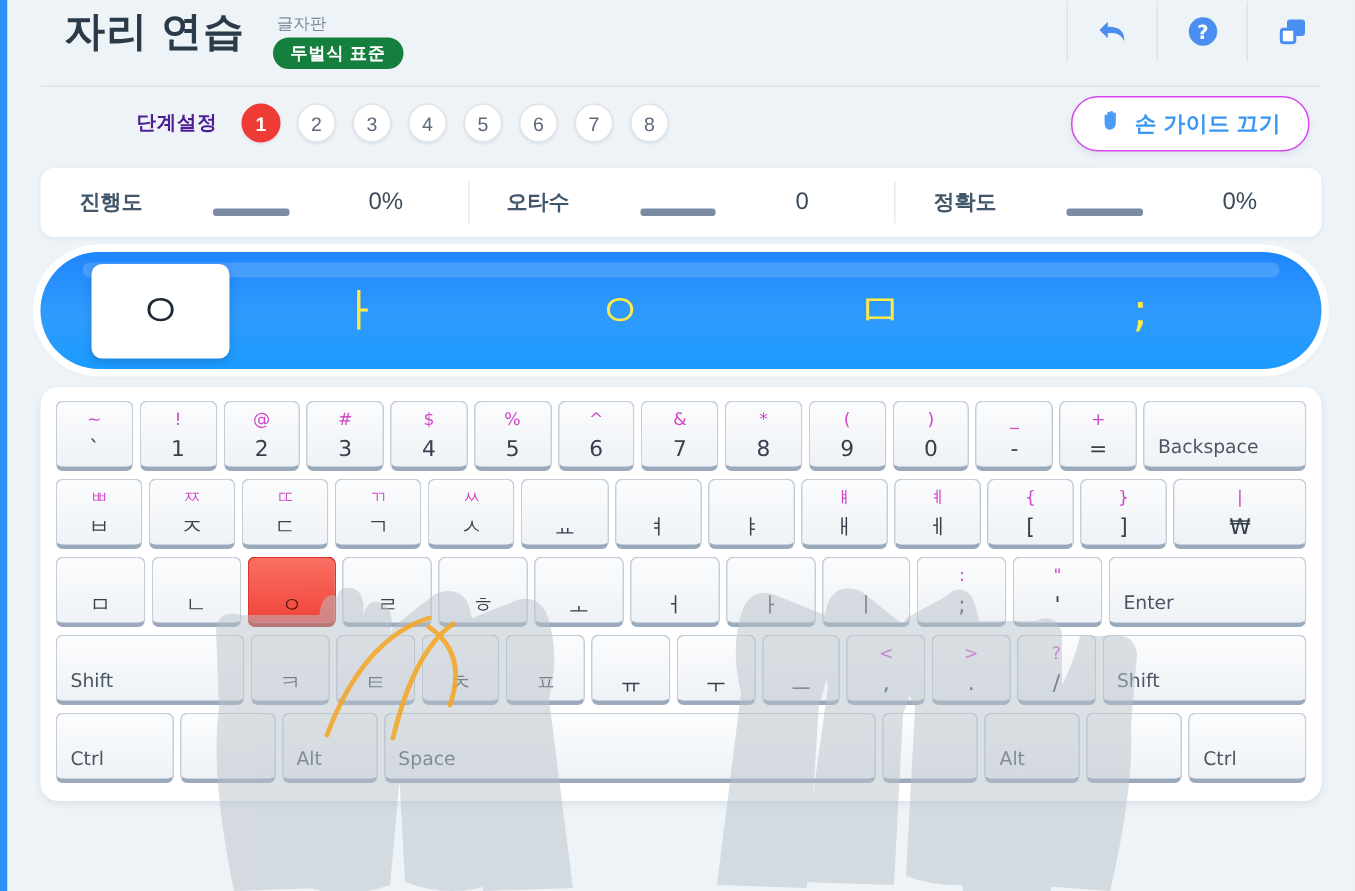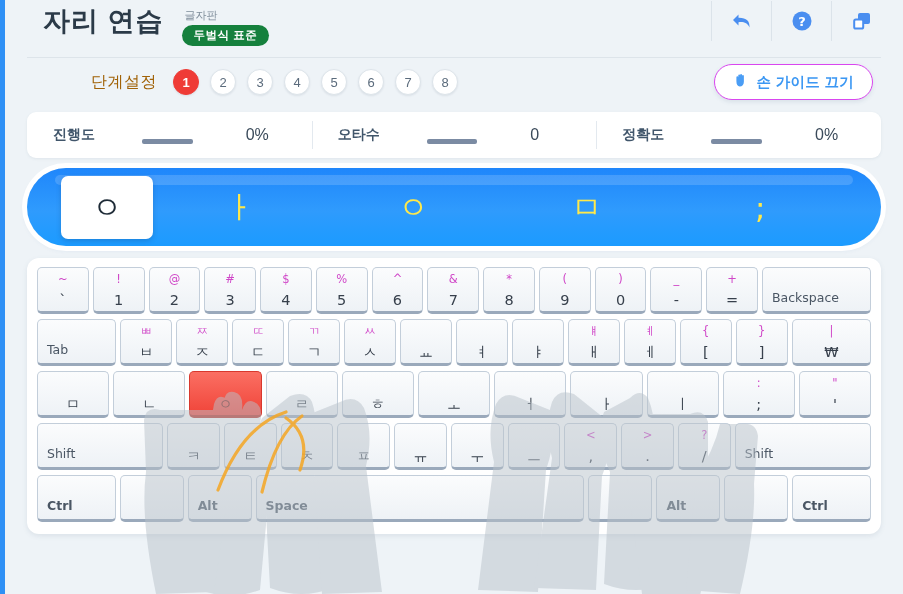--- a/index.html
+++ b/index.html
@@ -63,21 +63,21 @@
     position: absolute; left: 22px; right: 22px; bottom: 0;
     height: 1px; background: #dde4ea;
   }
 
   
   .stepbar {
     height: 48px; display: flex; align-items: center;
     padding: 0 30px 0 86px;
   }
   .step-label {
-    font-size: 16px; color: #a16207; font-weight: normal;
+    font-size: 13px; color: #4c1d95; font-weight: bold;
     margin-right: 16px; letter-spacing: .5px;
   }
   .steps { display: flex; gap: 11px; }
   .step {
     width: 26px; height: 26px; border-radius: 50%;
     background: #fff; border: 1px solid #dde4ea;
     color: #5b6b7c; font-size: 13px;
     display: flex; align-items: center; justify-content: center;
     cursor: pointer;
     box-shadow: 0 1px 2px rgba(80,100,120,.12);
@@ -154,21 +154,21 @@
 
   
   .kb-wrap {
     margin: 12px 22px 0 22px;
     background: #fff; border-radius: 12px;
     padding: 9px 10px 12px 10px;
     box-shadow: 0 2px 5px rgba(90,115,140,.13);
     position: relative;
   }
   .kb-row { display: flex; gap: 4px; margin-bottom: 5px; }
-  .kb-row:last-child { margin-bottom: 0; font-weight: bold; }
+  .kb-row:last-child { margin-bottom: 0; }
 
   .key {
     position: relative;
     height: 47px; flex: 1 1 0;
     background: linear-gradient(180deg,#fbfcfd 0%,#eef2f6 100%);
     border: 1px solid #c3ceda;
     border-bottom: 3px solid #9aa9bb;
     border-radius: 5px;
     display: flex; flex-direction: column;
     align-items: center; justify-content: flex-end;
@@ -366,23 +366,20 @@
         </div>
         <div class="key w-100">
           <span class="sub">+</span>
           <span class="main">=</span>
         </div>
         <div class="key w-backspace wide">
           <span class="main">Backspace</span>
         </div>
       </div>
     <div class="kb-row">
-        <div class="key w-tab wide">
-          <span class="main">Tab</span>
-        </div>
         <div class="key w-100">
           <span class="sub">ㅃ</span>
           <span class="main">ㅂ</span>
         </div>
         <div class="key w-100">
           <span class="sub">ㅉ</span>
           <span class="main">ㅈ</span>
         </div>
         <div class="key w-100">
           <span class="sub">ㄸ</span>
@@ -454,20 +451,23 @@
         <div class="key w-100">
           <span class="main">ㅣ</span>
         </div>
         <div class="key w-100">
           <span class="sub">:</span>
           <span class="main">;</span>
         </div>
         <div class="key w-100">
           <span class="sub">"</span>
           <span class="main">'</span>
+        </div>
+        <div class="key w-enter wide">
+          <span class="main">Enter</span>
         </div>
       </div>
     <div class="kb-row">
         <div class="key w-lshift wide">
           <span class="main">Shift</span>
         </div>
         <div class="key w-100">
           <span class="main">ㅋ</span>
         </div>
         <div class="key w-100">

